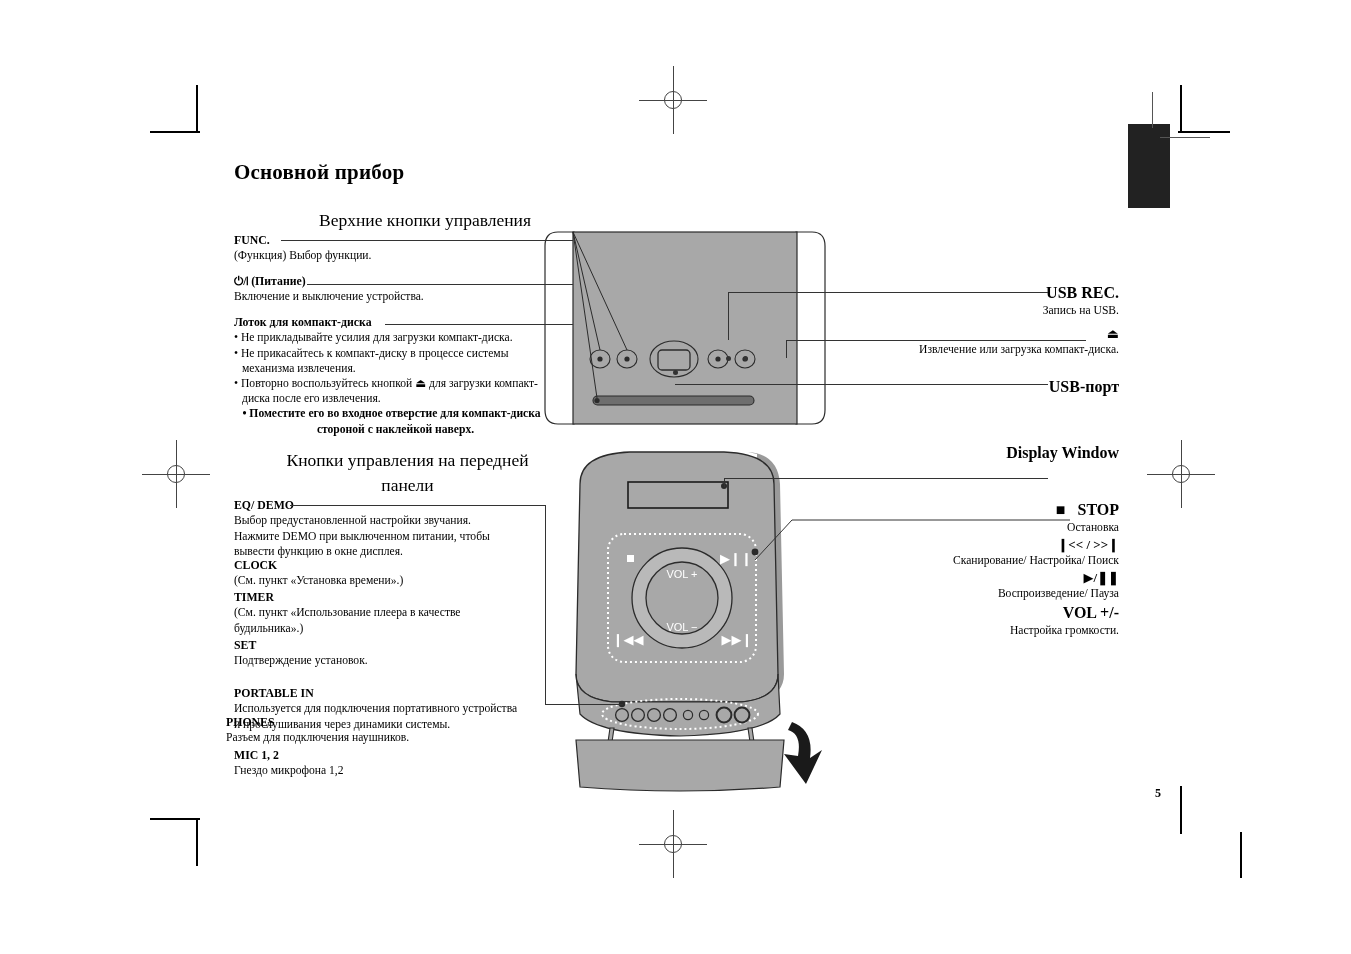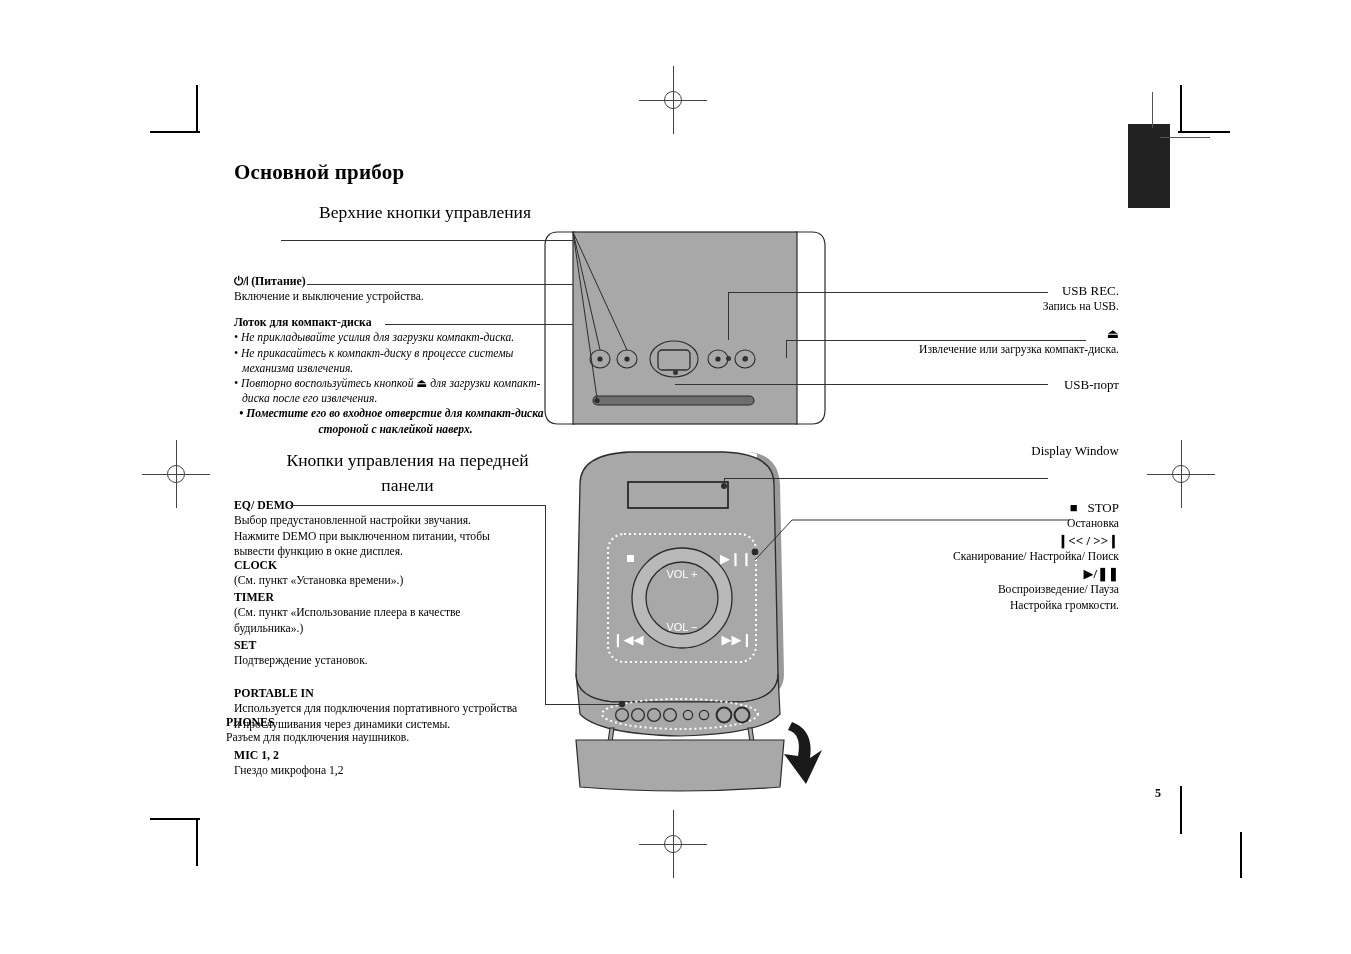--- a/index.html
+++ b/index.html
@@ -77,21 +77,21 @@
   }
   .section-heading {
     position: absolute;
     font-size: 17.5px;
     font-weight: normal;
     text-align: center;
     line-height: 1.45;
   }
   #heading-top {
     left: 260px;
-    top: 200px;
+    top: 208px;
     width: 330px;
   }
   #heading-front {
     left: 280px;
     top: 448px;
     width: 255px;
   }
 
   
   .txtblock {
@@ -107,31 +107,30 @@
   .txtblock .bd { display: block; }
   .txtblock ul {
     margin: 0;
     padding: 0;
     list-style: none;
   }
   .txtblock li {
     display: block;
     text-indent: -8px;
     padding-left: 8px;
-    font-style: italic;
   }
   .txtblock li.strong { font-weight: bold; text-align: center; }
 
   .rightlabel {
     position: absolute;
     text-align: right;
     font-size: 11.6px;
     line-height: 1.34;
   }
-  .rightlabel .hd { font-weight: normal; display: block; font-size: 13px; }
+  .rightlabel .hd { font-weight: bold; display: block; font-size: 16px; }
   .rightlabel .bd { display: block; }
   .rightlabel .sym { font-weight: bold; display: block; font-size: 13px; }
 
   
   .lead {
     position: absolute;
     background: #333;
   }
   .lead.h { height: 1px; }
   .lead.v { width: 1px; }
@@ -198,20 +197,24 @@
       <div class="c"></div>
   </div>
 
 
   <div id="page-title">Основной прибор</div>
 
   <div class="section-heading" id="heading-top">Верхние кнопки управления</div>
 
   <div class="section-heading" id="heading-front">Кнопки управления на передней панели</div>
 
+  <div class="txtblock" style="left:234px; top:233px; width:290px;">
+    <span class="hd">FUNC.</span>
+    <span class="bd">(Функция) Выбор функции.</span>
+  </div>
 
   <div class="txtblock" style="left:234px; top:274px; width:290px;">
     <span class="hd">⏻/❘  (Питание)</span>
     <span class="bd">Включение и выключение устройства.</span>
   </div>
 
   <div class="txtblock" style="left:234px; top:315px; width:315px;">
     <span class="hd">Лоток для компакт-диска</span>
     <ul>
       <li>• Не прикладывайте усилия для загрузки компакт-диска.</li>
@@ -281,20 +284,21 @@
   <div class="rightlabel" style="right:232px; top:499px; width:330px;text-align:right;">
     <span class="hd">
       <span>■</span>
       &nbsp;&nbsp;<span>STOP</span>
     </span>
     <span class="bd">Остановка</span>
     <span class="sym">❙&lt;&lt; / &gt;&gt;❙</span>
     <span class="bd">Сканирование/ Настройка/ Поиск</span>
     <span class="sym">▶/❚❚</span>
     <span class="bd">Воспроизведение/ Пауза</span>
+    <span class="hd">VOL +/-</span>
     <span class="bd">Настройка громкости.</span>
   </div>
 
   <svg class="dev" style="left:540px; top:228px;" width="290" height="200" viewBox="0 0 290 200">
 
     <path d="M 18 4 Q 5 4 5 18 L 5 182 Q 5 196 18 196 L 34 196 L 34 4 Z" fill="#ffffff" stroke="#2b2b2b" stroke-width="1.2"></path>
 
     <path d="M 272 4 Q 285 4 285 18 L 285 182 Q 285 196 272 196 L 256 196 L 256 4 Z" fill="#ffffff" stroke="#2b2b2b" stroke-width="1.2"></path>
 
     <rect x="33" y="4" width="224" height="192" fill="#a8a8a8" stroke="#2b2b2b" stroke-width="1.2"></rect>

